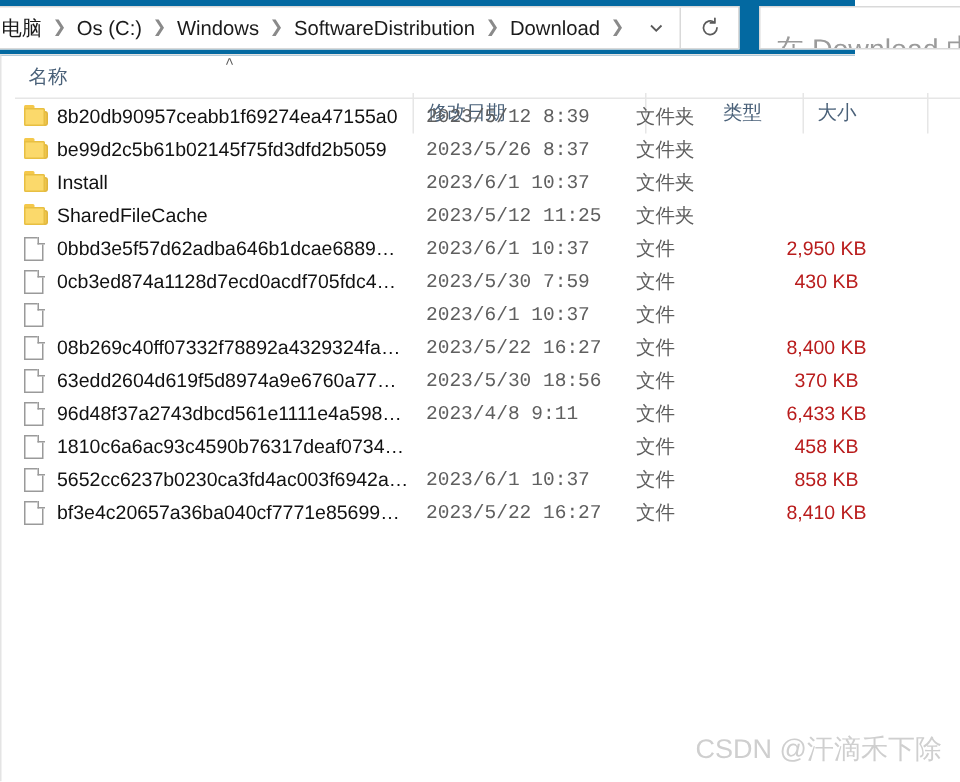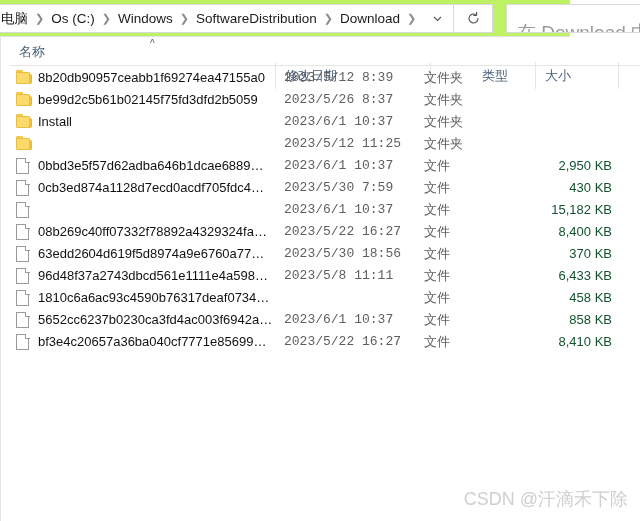--- a/index.html
+++ b/index.html
@@ -16,21 +16,21 @@
     color: #000000;
   }
 
   
   .addressbar {
     position: absolute;
     left: 0;
     top: 0;
     width: 570px;
     height: 37px;
-    background: #bef264;
+    background: #0369a1;
     border-bottom: 1px solid #e2e2e2;
     box-sizing: border-box;
   }
   .crumbbox {
     position: absolute;
     left: -6px;
     top: 4px;
     width: 499px;
     height: 29px;
     border: 1px solid #d9d9d9;
@@ -101,20 +101,21 @@
   
   .colheader {
     position: absolute;
     left: 10px;
     top: 38px;
     width: 630px;
     height: 28px;
     background: #ffffff;
     border-bottom: 1px solid #e6e6e6;
     box-sizing: border-box;
+    font-family: Liberation Mono, monospace;
   }
   .col {
     position: absolute;
     top: 0;
     height: 27px;
     line-height: 27px;
     font-size: 13px;
     color: #4a6179;
     box-sizing: border-box;
     padding-left: 9px;
@@ -177,23 +178,23 @@
     line-height: 22px;
     white-space: nowrap;
     color: #5f5f5f;
   }
   .cell-size {
     position: absolute;
     left: 490px;
     width: 122px;
     top: 0;
     line-height: 22px;
-    text-align: right;
-    white-space: nowrap;
-    color: #14532d;
+    text-align: center;
+    white-space: nowrap;
+    color: #b91c1c;
   }
 
   
   .ico-folder {
     position: relative;
     width: 17px;
     height: 15px;
   }
   .ico-folder .tab {
     position: absolute;
@@ -372,20 +373,21 @@
       <div class="cell-size"></div>
     </div>
     <div class="row">
       <div class="cell-icon">
         <div class="ico-folder">
           <div class="tab"></div>
           <div class="edge"></div>
           <div class="body"></div>
         </div>
       </div>
+      <div class="cell-name">SharedFileCache</div>
       <div class="cell-date">2023/5/12 11:25</div>
       <div class="cell-type">文件夹</div>
       <div class="cell-size"></div>
     </div>
     <div class="row">
       <div class="cell-icon">
         <div class="ico-file">
           <div class="page"></div>
           <div class="fold"></div>
         </div>
@@ -409,21 +411,20 @@
     </div>
     <div class="row">
       <div class="cell-icon">
         <div class="ico-file">
           <div class="page"></div>
           <div class="fold"></div>
         </div>
       </div>
       <div class="cell-date">2023/6/1 10:37</div>
       <div class="cell-type">文件</div>
-      <div class="cell-size">15,182 KB</div>
     </div>
     <div class="row">
       <div class="cell-icon">
         <div class="ico-file">
           <div class="page"></div>
           <div class="fold"></div>
         </div>
       </div>
       <div class="cell-name">08b269c40ff07332f78892a4329324fa…</div>
       <div class="cell-date">2023/5/22 16:27</div>
@@ -443,21 +444,21 @@
       <div class="cell-size">370 KB</div>
     </div>
     <div class="row">
       <div class="cell-icon">
         <div class="ico-file">
           <div class="page"></div>
           <div class="fold"></div>
         </div>
       </div>
       <div class="cell-name">96d48f37a2743dbcd561e1111e4a598…</div>
-      <div class="cell-date">2023/5/8 11:11</div>
+      <div class="cell-date">2023/4/8 9:11</div>
       <div class="cell-type">文件</div>
       <div class="cell-size">6,433 KB</div>
     </div>
     <div class="row">
       <div class="cell-icon">
         <div class="ico-file">
           <div class="page"></div>
           <div class="fold"></div>
         </div>
       </div>

